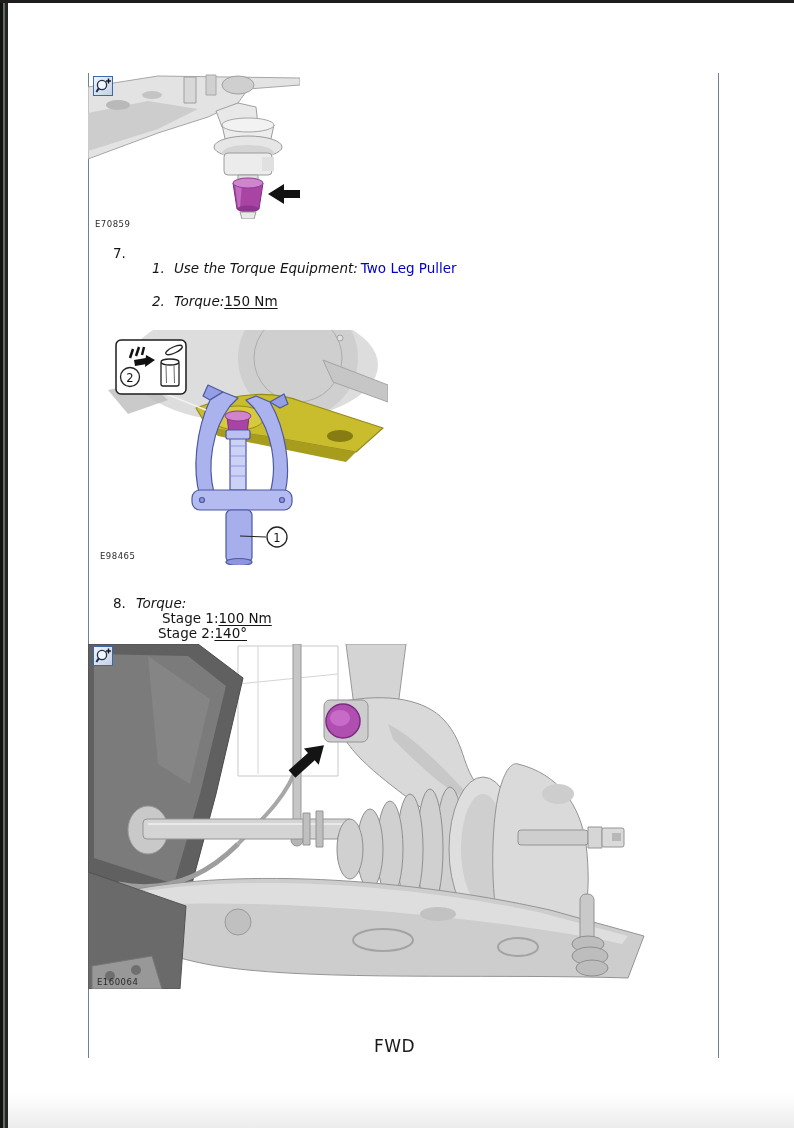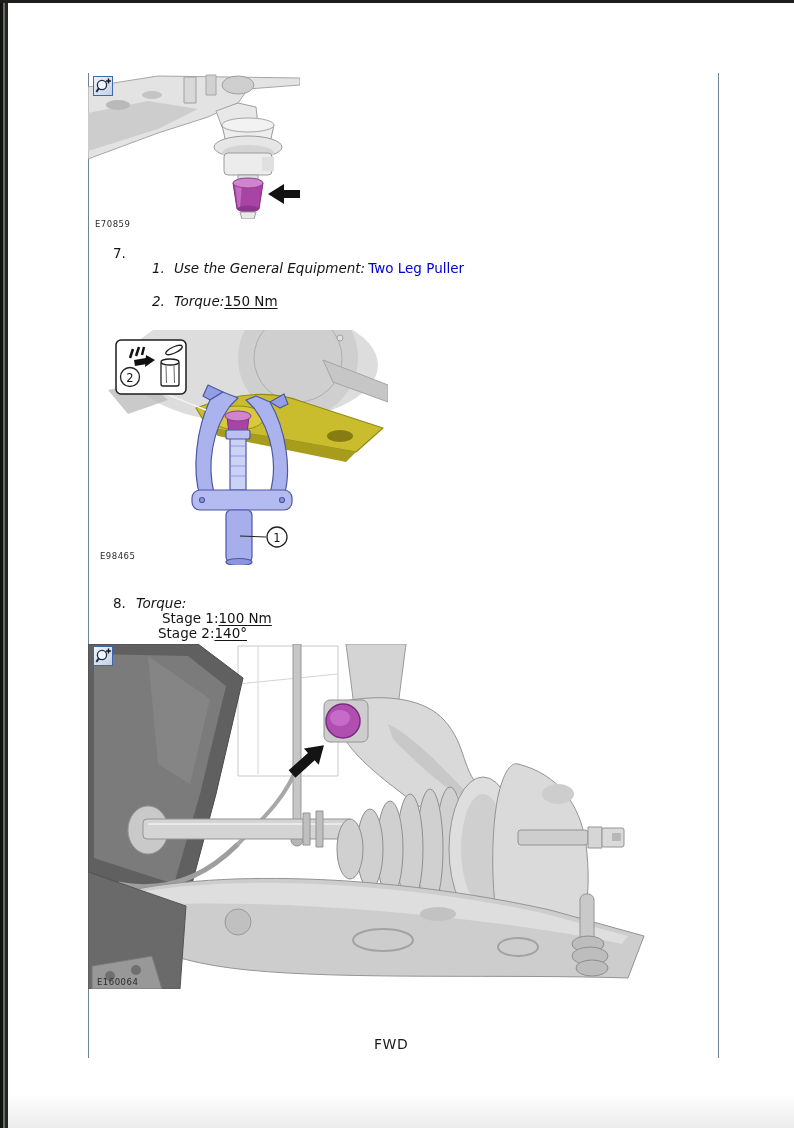--- a/index.html
+++ b/index.html
@@ -15,21 +15,21 @@
   .fig-label{position:absolute;font-size:8.5px;letter-spacing:.5px;color:#2b2b2b;white-space:nowrap;}
   .zoom-btn{position:absolute;width:20px;height:20px;border:1px solid #3c66b0;box-sizing:border-box;
         background:linear-gradient(135deg,#eff4fb 0%,#c3d0e6 100%);cursor:pointer;}
   .txt{position:absolute;font-size:13.5px;line-height:15px;white-space:nowrap;color:#141414;}
   .it{font-style:italic;}
   .ul{text-decoration:underline;text-underline-offset:2px;}
   .numgap{margin-right:9px;}
   .link{color:#0000cc;cursor:pointer;margin-left:3px;text-decoration:none;}
   .val{}
   .lblgap{margin-left:10px;}
-  .fwd{position:absolute;left:374px;top:1036px;font-size:14px;letter-spacing:.5px;color:#1a1a1a;text-align:right;}
+  .fwd{position:absolute;left:374px;top:1036px;font-size:17px;letter-spacing:.5px;color:#1a1a1a;text-align:right;}
   .bottom-fade{position:absolute;left:8px;right:0;bottom:0;height:34px;
         background:linear-gradient(180deg,rgba(236,236,236,0),#ececec);}
 </style>
 </head>
 <body>
 
 <div class="page">
   <div class="left-stripe"></div>
   <div class="top-border"></div>
   <div class="rule l"></div>
@@ -69,21 +69,21 @@
         <line x1="5" y1="11" x2="2.4" y2="15" stroke="#1c2c4c" stroke-width="2"></line>
         <line x1="12" y1="4" x2="17" y2="4" stroke="#111" stroke-width="1.4"></line>
         <line x1="14.5" y1="1.5" x2="14.5" y2="6.5" stroke="#111" stroke-width="1.4"></line>
       </svg>
     </div>
     <div class="fig-label" style="left:7px;top:146px">E70859</div>
   </div>
 
   <div class="txt" style="left:113px;top:246px">7.</div>
   <div class="txt" style="left:152px;top:261px">
-    <span class="it numgap">1.</span><span class="it">Use the General Equipment:</span><a class="link">Two Leg Puller</a>
+    <span class="it numgap">1.</span><span class="it">Use the Torque Equipment:</span><a class="link">Two Leg Puller</a>
   </div>
   <div class="txt" style="left:152px;top:294px">
     <span class="it numgap">2.</span><span class="it">Torque:</span><span class="ul val">150 Nm</span>
   </div>
 
   <div class="figure" style="left:88px;top:330px;width:300px;height:235px">
     <svg width="300" height="235" viewBox="0 0 300 235">
       <g stroke-linejoin="round">
         <ellipse cx="165" cy="35" rx="125" ry="58" fill="#d7d7d7" opacity=".85"></ellipse>
         <circle cx="210" cy="28" r="60" fill="#c9c9c9" opacity=".7"></circle>

